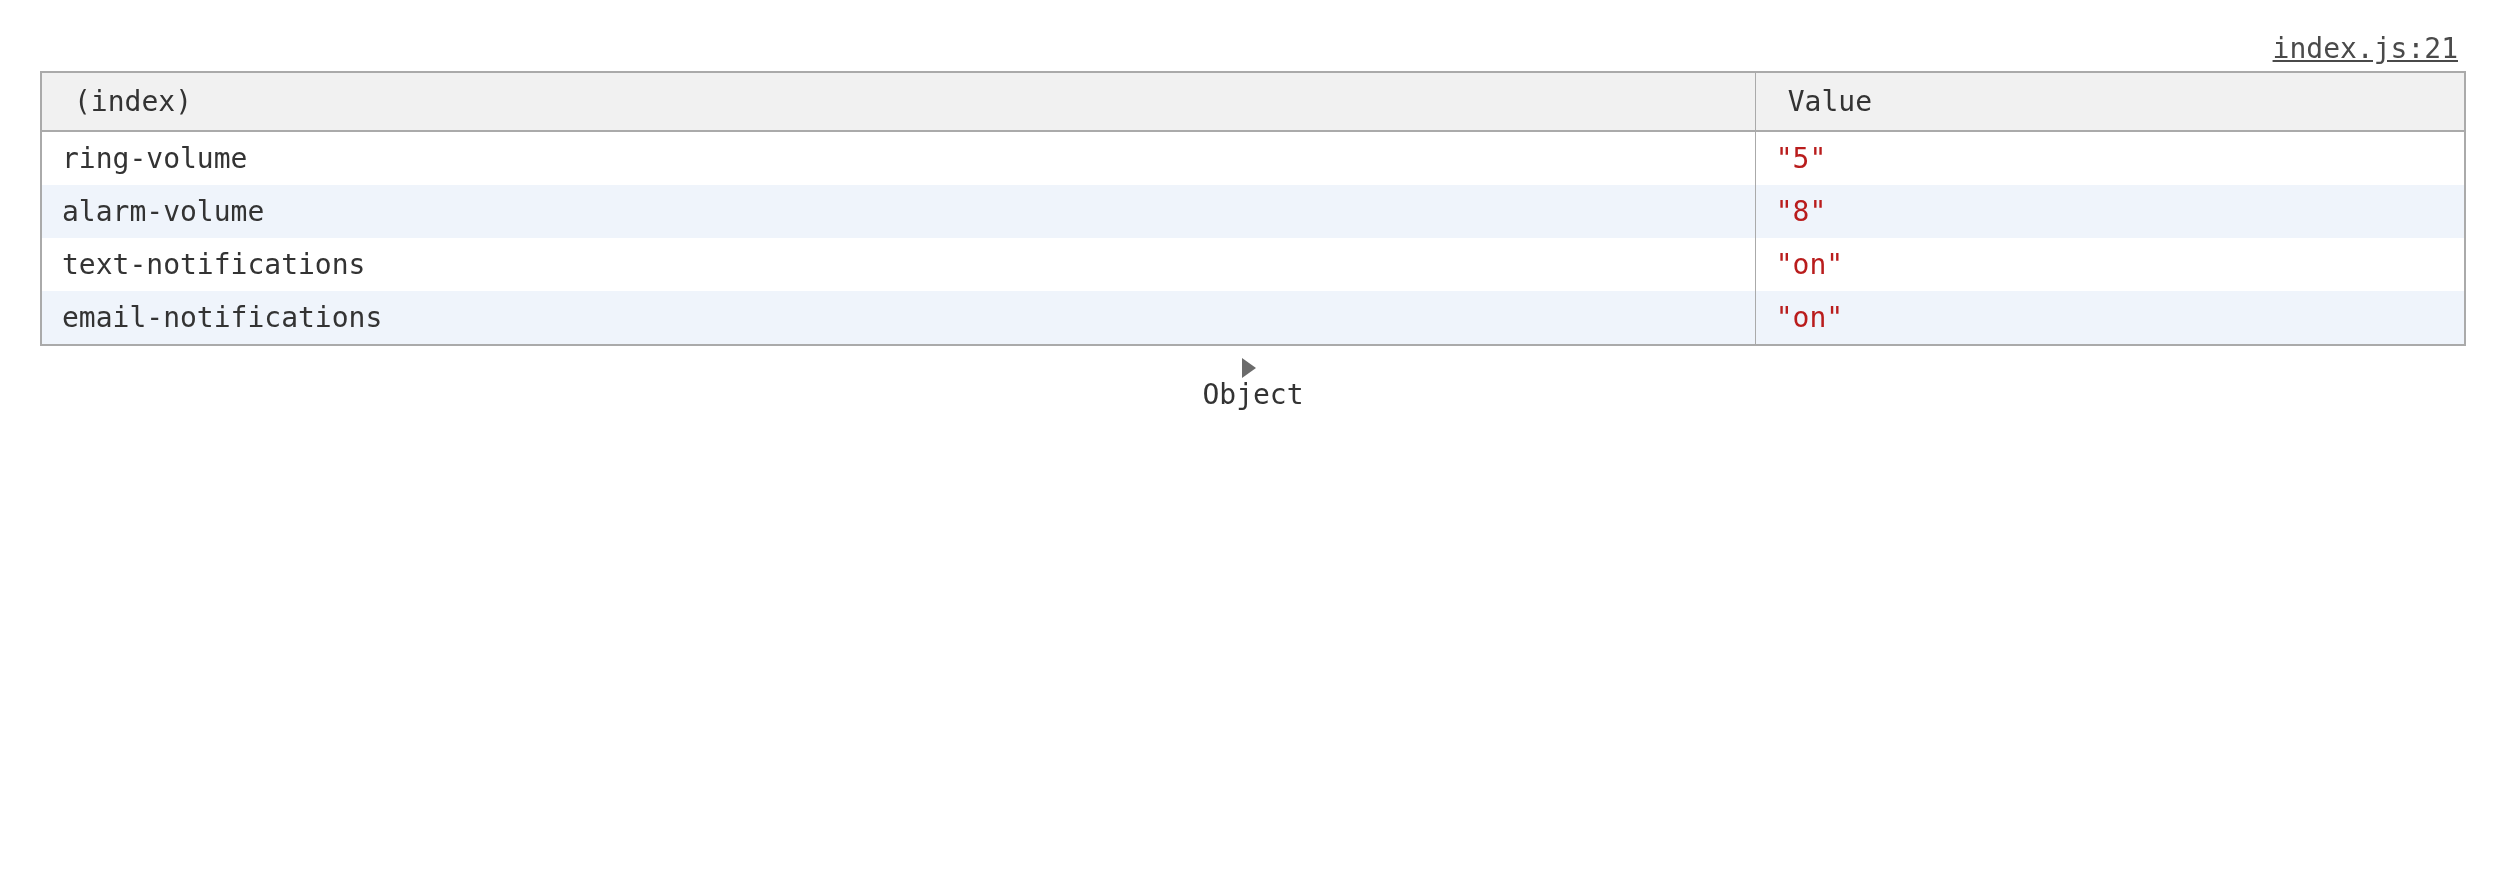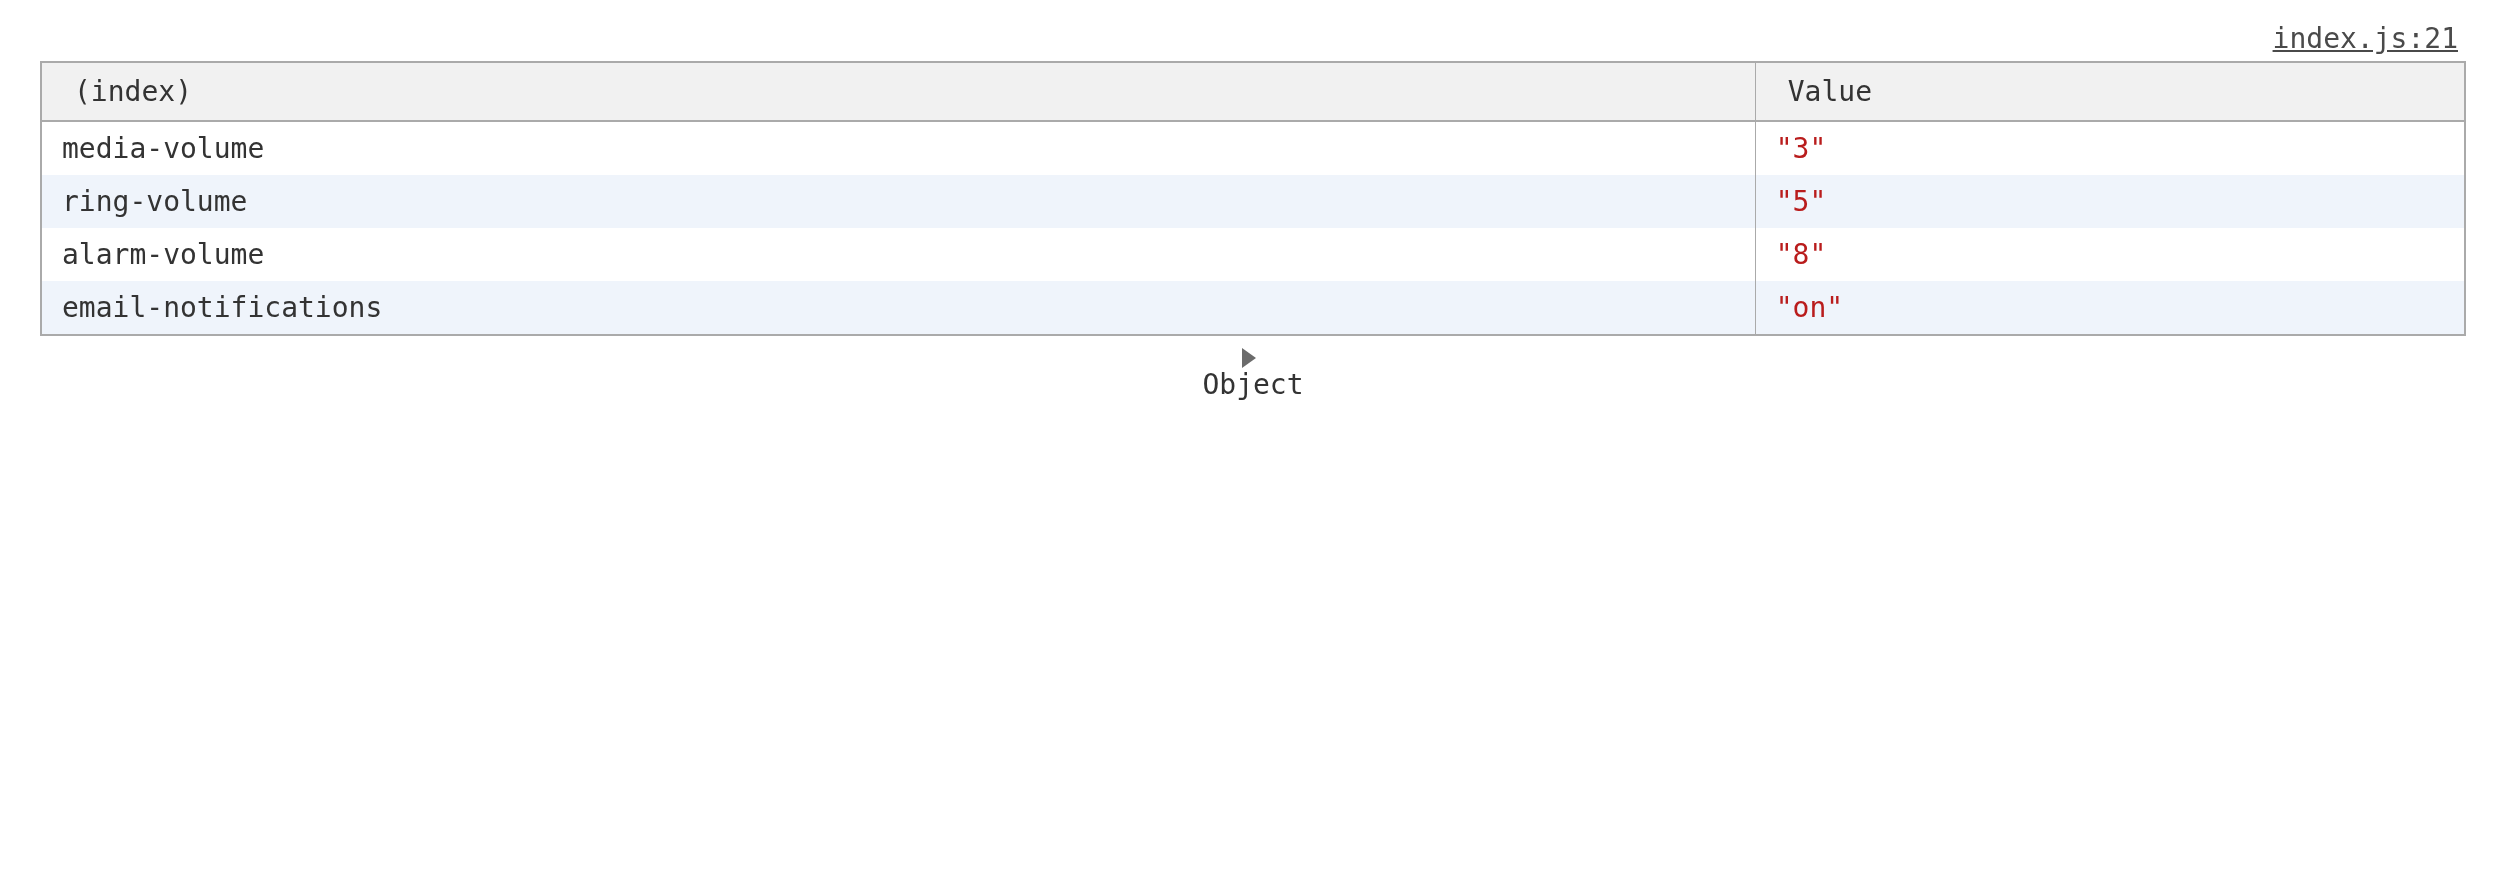--- a/index.html
+++ b/index.html
@@ -9,21 +9,21 @@
     }
     body {
       font-family: "SF Mono", "Monaco", "Menlo", "Consolas", "DejaVu Sans Mono", monospace;
       font-size: 28px;
       background: #fff;
       padding: 20px 40px;
       color: #333;
     }
     .container {
       max-width: 2426px;
-      margin: 2px auto;
+      margin: 12px auto;
     }
     .source-link {
       text-align: right;
       margin-bottom: 6px;
       padding-right: 8px;
     }
     .source-link a {
       color: #4a4a4a;
       text-decoration: underline;
       font-family: inherit;
@@ -92,30 +92,30 @@
 
   <table>
     <thead>
       <tr>
         <th>(index)</th>
         <th>Value</th>
       </tr>
     </thead>
     <tbody>
       <tr>
-        <td>media-volume</td>
-        <td><span class="string-value">"3"</span></td>
-      </tr>
-      <tr>
         <td>ring-volume</td>
         <td><span class="string-value">"5"</span></td>
       </tr>
       <tr>
         <td>alarm-volume</td>
         <td><span class="string-value">"8"</span></td>
+      </tr>
+      <tr>
+        <td>text-notifications</td>
+        <td><span class="string-value">"on"</span></td>
       </tr>
       <tr>
         <td>email-notifications</td>
         <td><span class="string-value">"on"</span></td>
       </tr>
     </tbody>
   </table>
 
   <div class="object-expand">
     <span class="triangle"></span>

